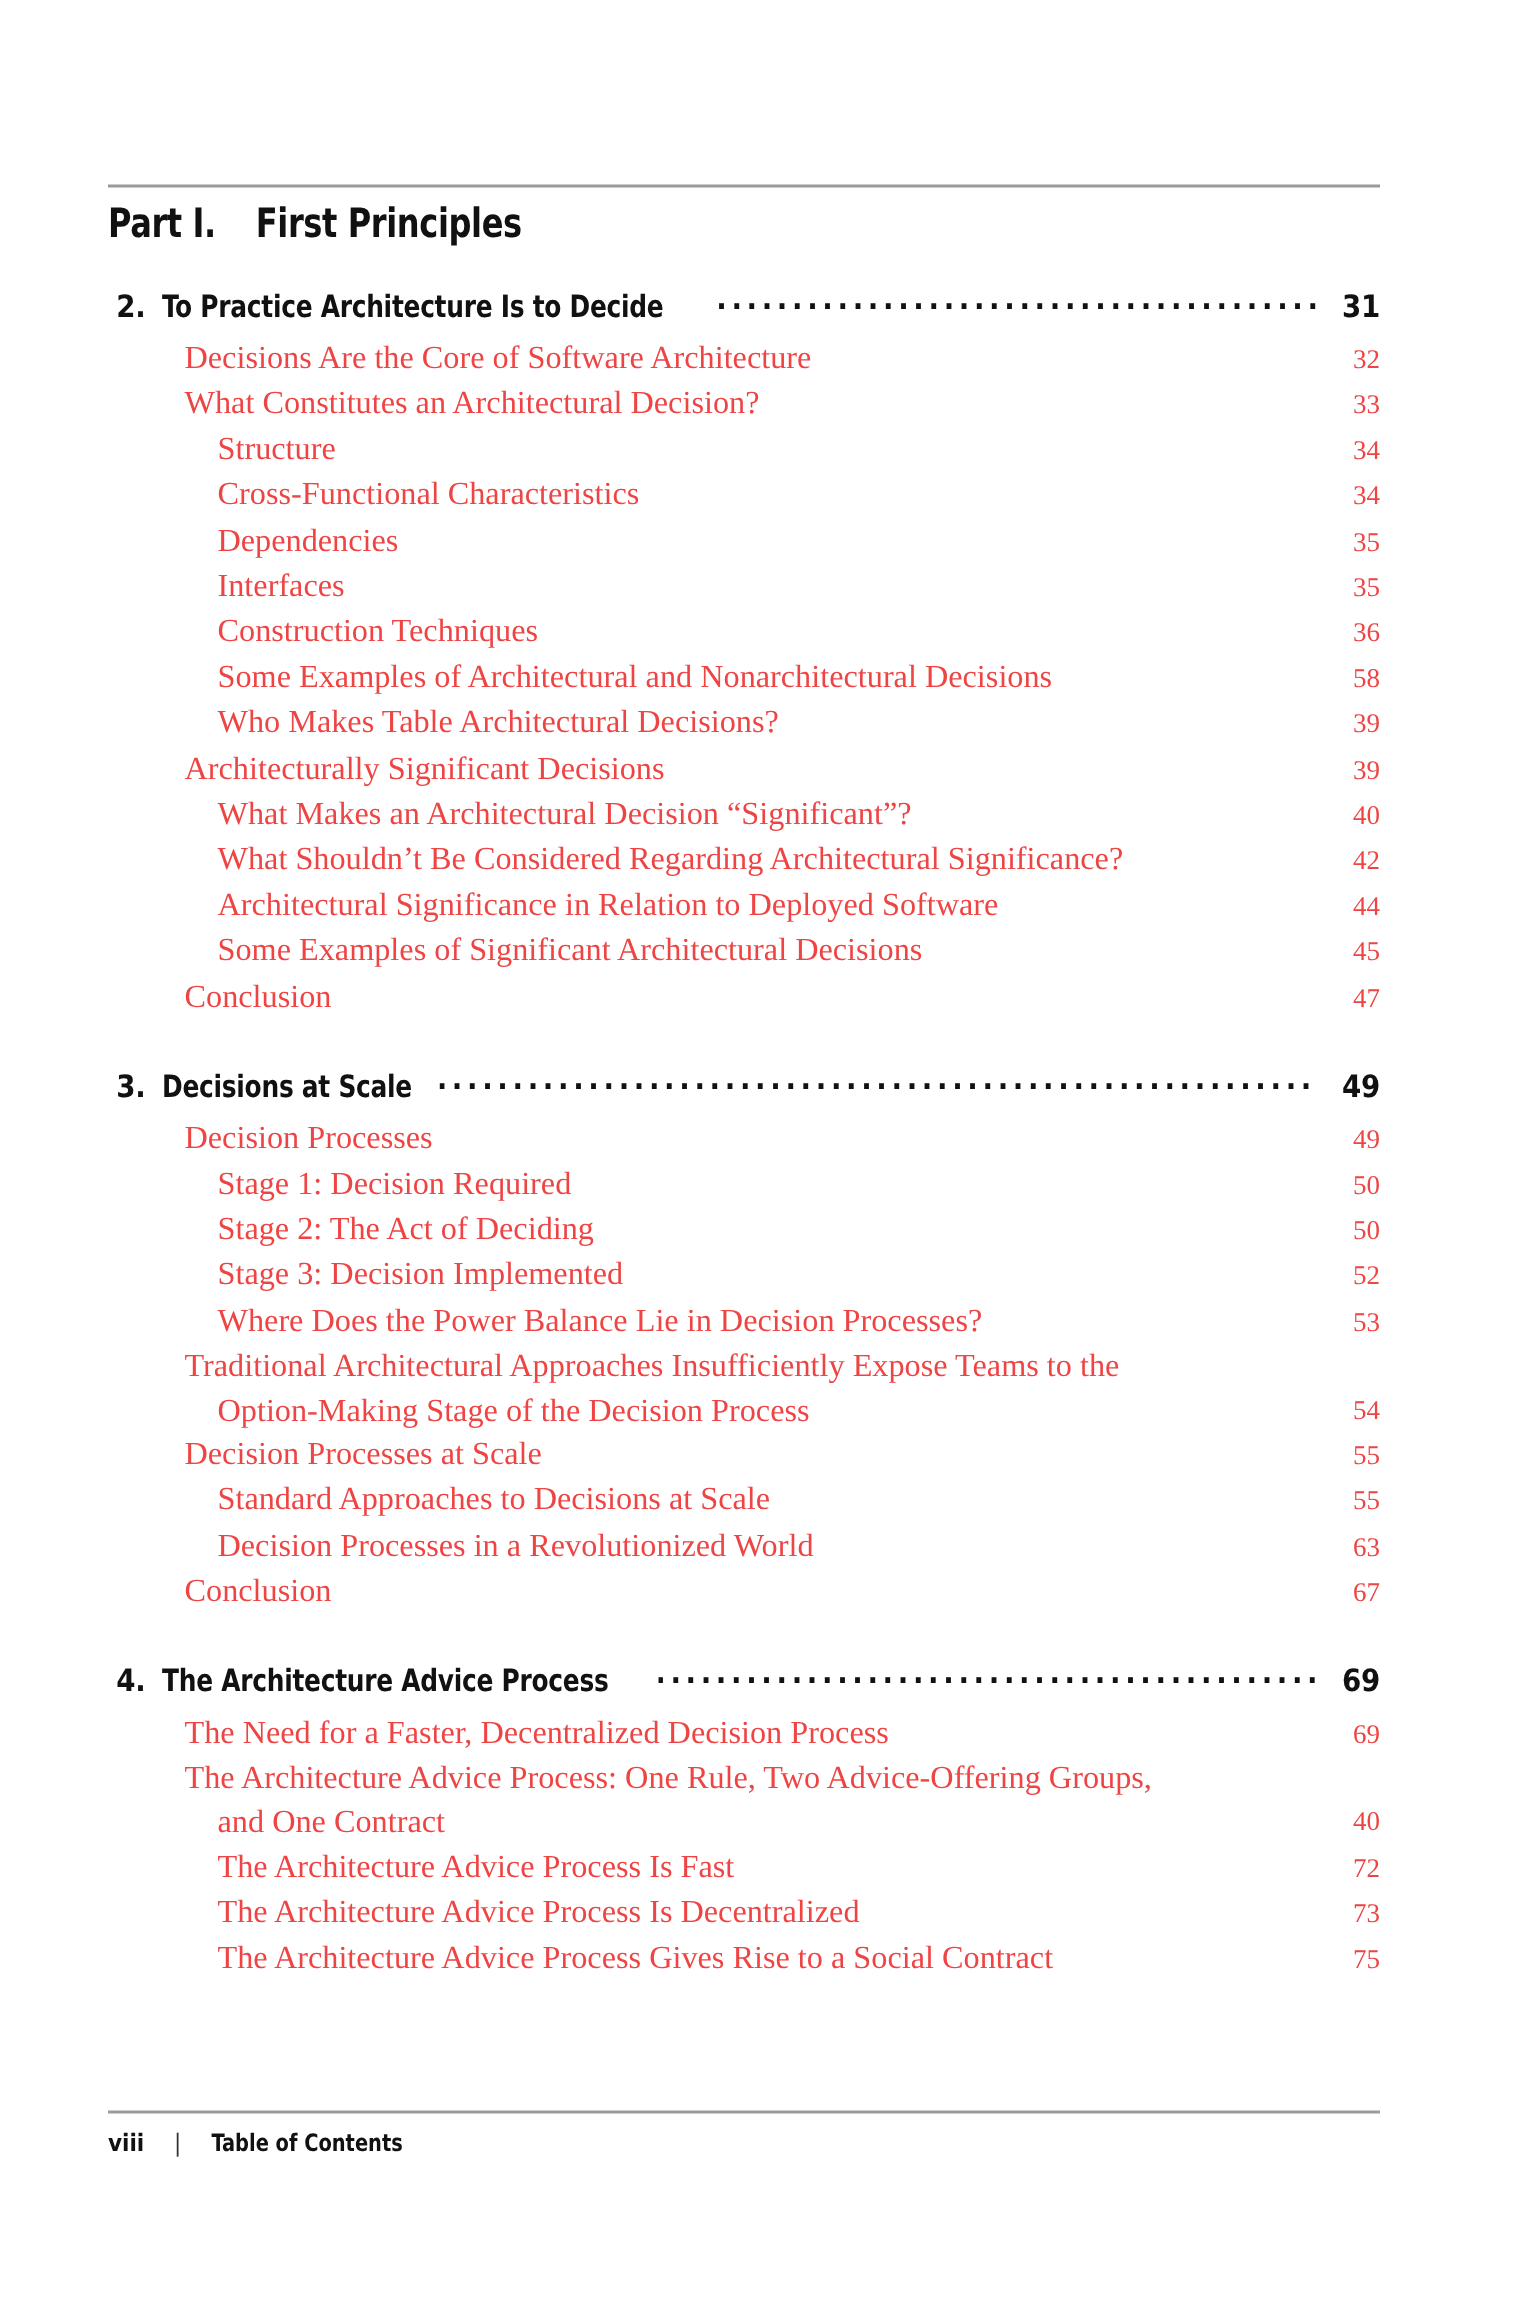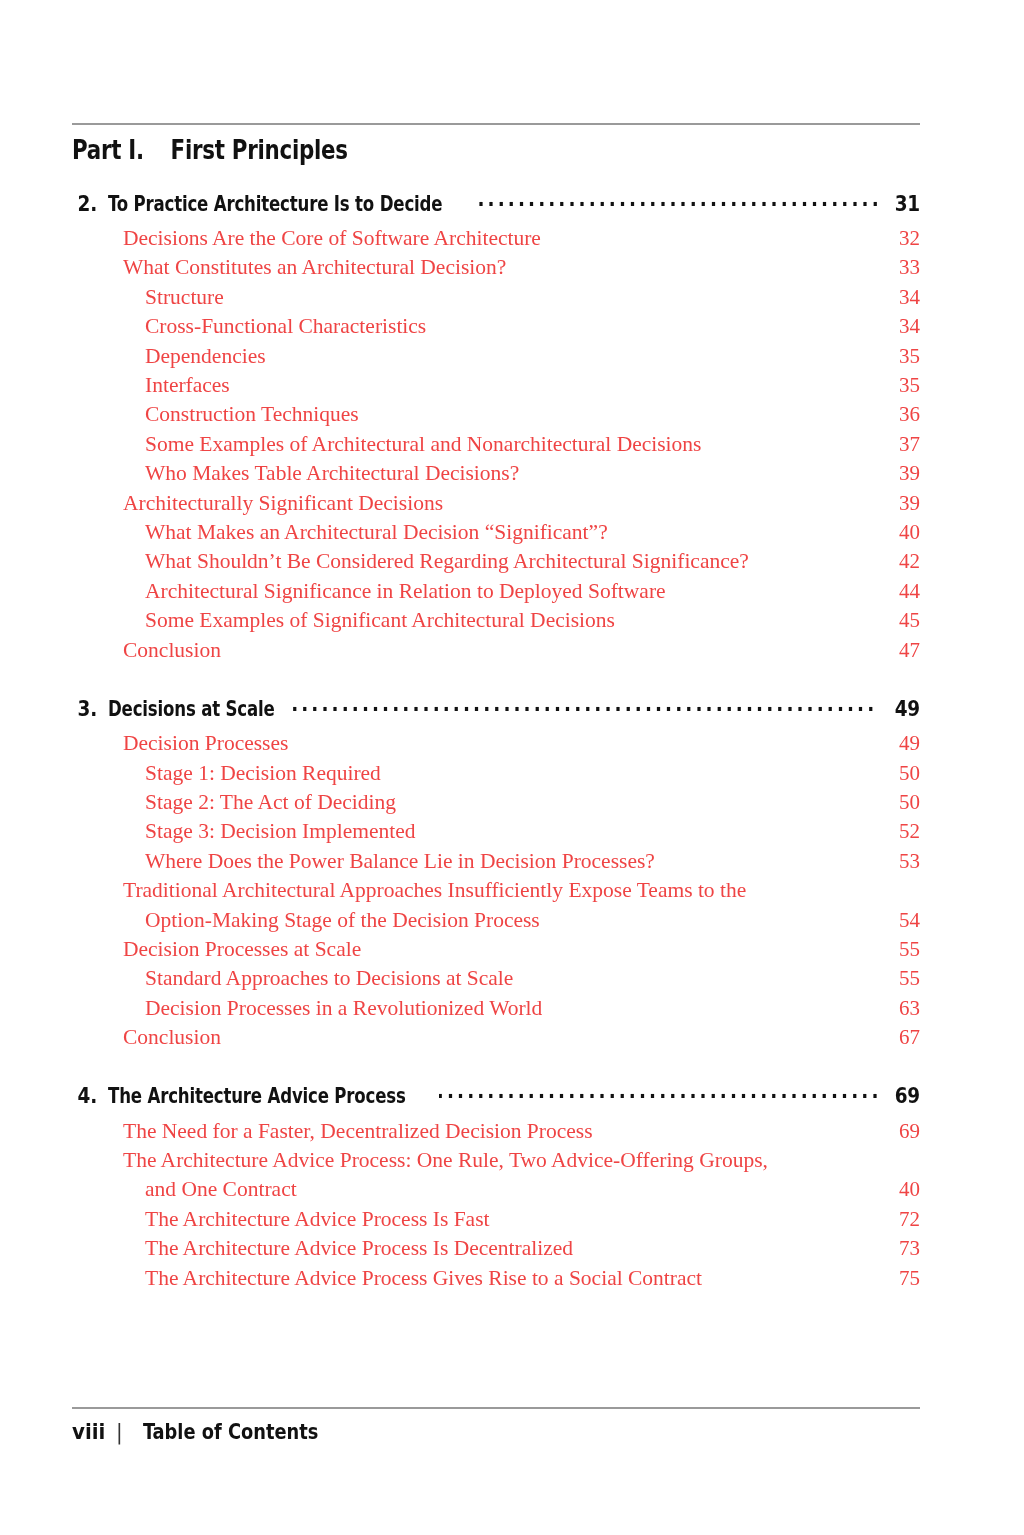--- a/index.html
+++ b/index.html
@@ -121,39 +121,39 @@
     color: #ef4444;
   }
   .sec-title {
     flex: 1 1 auto;
     padding-right: 12px;
   }
   .sec-page {
     flex: none;
     min-width: 34px;
     text-align: right;
-    font-size: 21px;
+    font-size: 18px;
   }
   .lvl1 .sec-title { padding-left: 51px; }
   .lvl2 .sec-title { padding-left: 73px; }
   .sec-title .wrap2 {
     display: block;
     padding-left: 22px;
   }
 
   
   .footer {
     position: absolute;
     left: 72px;
     top: 1419px;
     display: flex;
     align-items: baseline;
     font-family: "DejaVu Sans Condensed", "Liberation Sans Narrow", "Liberation Sans", sans-serif;
     font-weight: bold;
-    font-size: 22px;
+    font-size: 16px;
     color: #111111;
   }
   .footer-page { min-width: 40px; }
   .footer-sep {
     padding: 0 20px 0 4px;
     font-weight: normal;
     color: #333;
   }
   .footer-label {
     transform: scaleX(0.9);
@@ -204,21 +204,21 @@
         <div class="sec-row lvl2">
           <span class="sec-title"><span>Interfaces</span></span>
           <span class="sec-page">35</span>
         </div>
         <div class="sec-row lvl2">
           <span class="sec-title"><span>Construction Techniques</span></span>
           <span class="sec-page">36</span>
         </div>
         <div class="sec-row lvl2">
           <span class="sec-title"><span>Some Examples of Architectural and Nonarchitectural Decisions</span></span>
-          <span class="sec-page">37</span>
+          <span class="sec-page">58</span>
         </div>
         <div class="sec-row lvl2">
           <span class="sec-title"><span>Who Makes Table Architectural Decisions?</span></span>
           <span class="sec-page">39</span>
         </div>
         <div class="sec-row lvl1">
           <span class="sec-title"><span>Architecturally Significant Decisions</span></span>
           <span class="sec-page">39</span>
         </div>
         <div class="sec-row lvl2">

